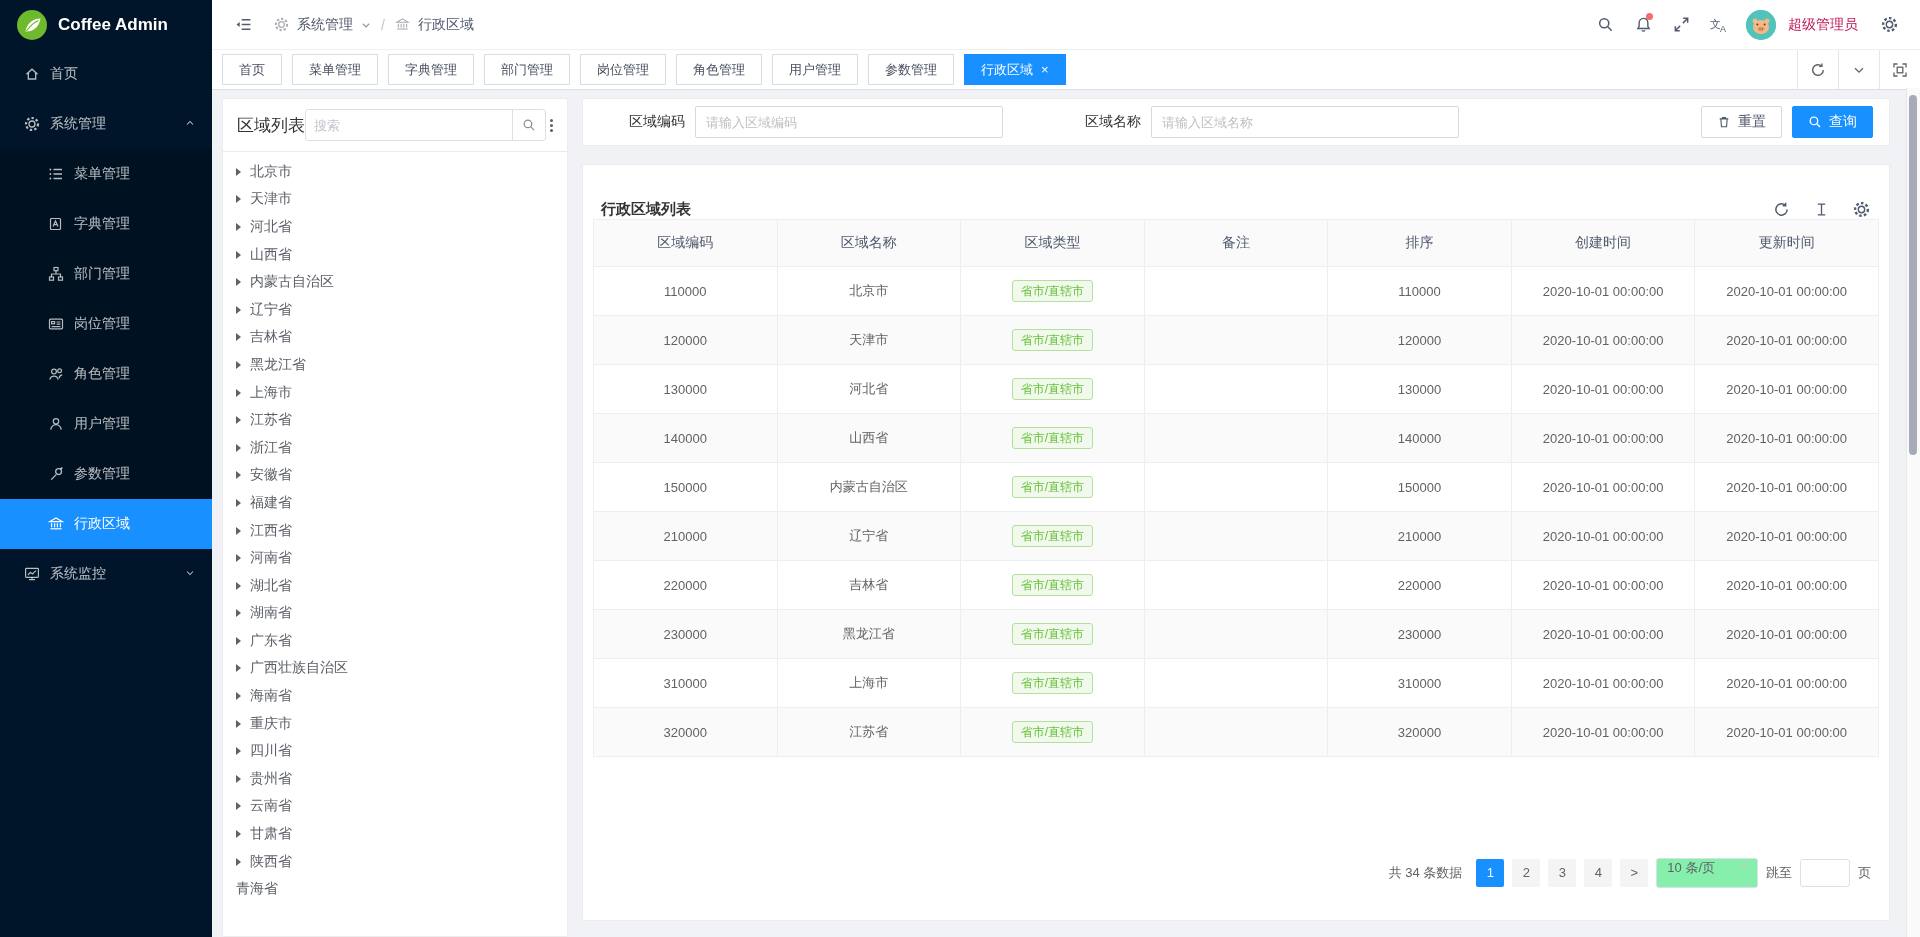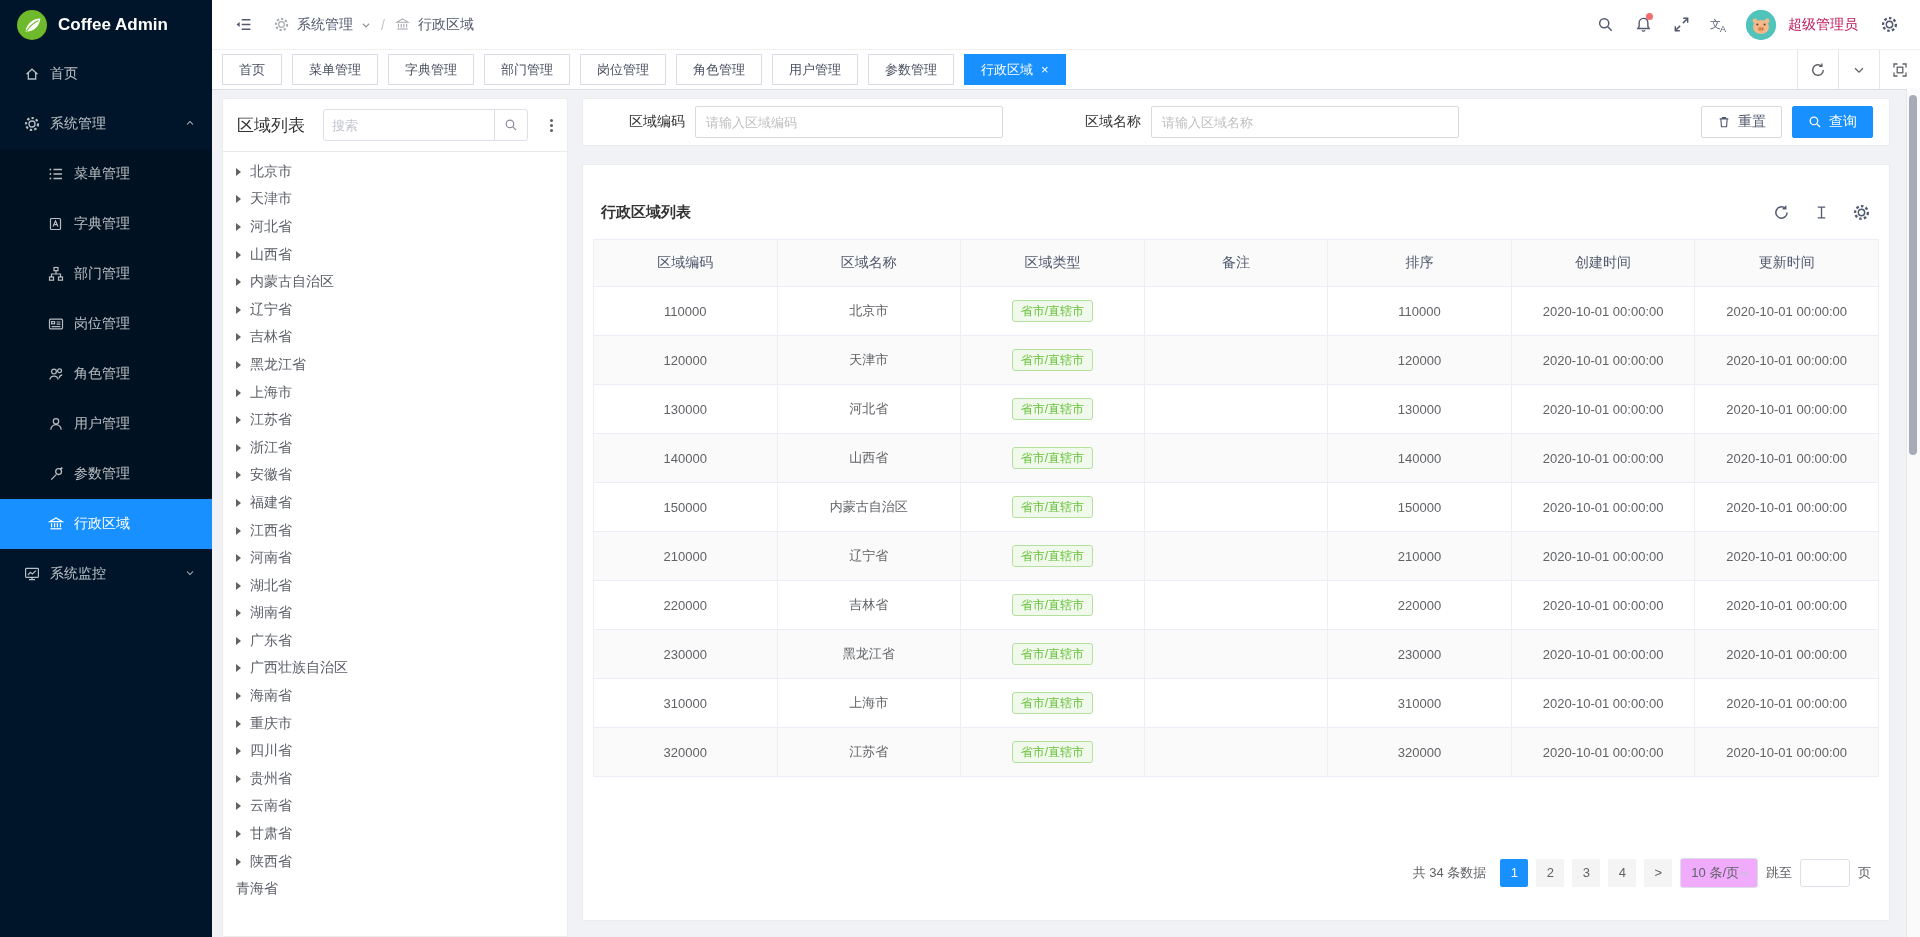--- a/index.html
+++ b/index.html
@@ -36,21 +36,21 @@
   .tab.active{background:#1890ff;border-color:#1890ff;color:#fff;gap:8px;}
   .tab-close{font-size:13px;line-height:1;}
   .tab-ctrl{width:40px;display:flex;align-items:center;justify-content:center;border-left:1px solid #e4e6e9;color:#606266;cursor:pointer;}
 
   
   .content{flex:1;display:flex;gap:14px;padding:8px 30px 0 10px;min-height:0;}
   .card{background:#fff;border:1px solid #ececec;border-radius:2px;}
 
   
   .tree-panel{width:344px;min-width:344px;display:flex;flex-direction:column;overflow:hidden;}
-  .tree-head{display:flex;align-items:center;gap:18px;padding:10px 10px 10px 14px;border-bottom:1px solid #e8eaec;flex:none;}
+  .tree-head{display:flex;align-items:center;gap:0;padding:10px 10px 10px 14px;border-bottom:1px solid #e8eaec;flex:none;}
   .tree-title{font-size:17px;color:#333;white-space:nowrap;}
   .tree-search{flex:1;height:30px;border:1px solid #dcdfe6;border-radius:3px;display:flex;align-items:center;overflow:hidden;}
   .tree-search input{flex:1;border:none;outline:none;padding:0 8px;font-size:13px;color:#606266;min-width:0;}
   .tree-search input::placeholder{color:#c0c4cc;}
   .tree-search-btn{width:32px;align-self:stretch;display:flex;align-items:center;justify-content:center;border-left:1px solid #dcdfe6;color:#8a8f99;cursor:pointer;}
   .dots{display:flex;flex-direction:column;gap:2px;padding:0 4px;cursor:pointer;}
   .dots i{width:3px;height:3px;border-radius:50%;background:#606266;}
   .tree-list{flex:1;overflow:hidden;padding:6px 0;}
   .tree-row{height:27.6px;display:flex;align-items:center;gap:9px;padding-left:13px;font-size:14px;color:#5a5e66;cursor:pointer;}
   .caret{width:0;height:0;border-top:4.5px solid transparent;border-bottom:4.5px solid transparent;border-left:5.5px solid #606266;flex:none;}
@@ -60,35 +60,35 @@
   .filter-card{height:46px;display:flex;align-items:center;padding:0 16px;margin-bottom:18px;flex:none;}
   .f-label{width:86px;text-align:right;font-size:14px;color:#333;margin-right:10px;white-space:nowrap;}
   .f-input{width:308px;height:32px;border:1px solid #d9d9d9;border-radius:2px;padding:0 10px;font-size:13px;color:#606266;outline:none;box-sizing:border-box;}
   .f-input::placeholder{color:#bfbfbf;}
   .grp2{margin-left:52px;}
   .btns{margin-left:auto;display:flex;gap:10px;}
   .btn{height:32px;display:flex;align-items:center;gap:7px;padding:0 15px;border-radius:2px;font-size:14px;cursor:pointer;border:1px solid #d9d9d9;background:#fff;color:#515a6e;}
   .btn.primary{background:#1890ff;border-color:#1890ff;color:#fff;}
 
   .table-card{flex:1;display:flex;flex-direction:column;padding:0 10px;margin-bottom:16px;min-height:0;}
-  .card-head{height:54px;display:flex;align-items:center;padding:0 8px;flex:none;margin-top:20px;}
+  .card-head{height:54px;display:flex;align-items:flex-end;padding:0 8px;flex:none;}
   .card-title{font-size:15px;color:#333;font-weight:bold;}
   .head-tools{margin-left:auto;display:flex;align-items:center;gap:20px;color:#515a6e;}
   .head-tools .icon-btn{width:20px;height:20px;}
   table{width:100%;border-collapse:collapse;table-layout:fixed;flex:none;}
   th{background:#fafafa;height:44px;font-weight:normal;font-size:14px;color:#515a6e;border:1px solid #ebeef5;}
   td{height:46px;text-align:center;font-size:13px;color:#606266;border:1px solid #ebeef5;}
   tr.striped td{background:#fafafa;}
   .tag{display:inline-block;padding:2px 8px;font-size:12px;color:#67c23a;background:#f0f9eb;border:1px solid #b3e19d;border-radius:3px;line-height:16px;}
   .table-filler{flex:1;}
   .pager-row{display:flex;align-items:center;justify-content:flex-end;gap:8px;padding:10px 8px 32px;font-size:13px;color:#606266;flex:none;}
   .total-text{margin-right:6px;}
   .pg{min-width:28px;height:28px;line-height:28px;text-align:center;background:#f4f4f5;color:#606266;border-radius:2px;cursor:pointer;font-size:13px;padding:0 4px;box-sizing:border-box;}
   .pg.active{background:#1890ff;color:#fff;cursor:default;}
-  .size-select{height:28px;border:1px solid #dcdfe6;border-radius:3px;display:flex;align-items:center;gap:0;padding:0 8px 0 10px;color:#606266;cursor:pointer;background:#f0abfc;}
+  .size-select{height:28px;border:1px solid #dcdfe6;border-radius:3px;display:flex;gap:24px;padding:0 8px 0 10px;color:#606266;cursor:pointer;background:#86efac;}
   .jump-input{width:50px;height:28px;border:1px solid #dcdfe6;border-radius:3px;outline:none;text-align:center;box-sizing:border-box;}
 
   
   .v-scrollbar{position:absolute;right:0;top:88px;bottom:0;width:13px;background:#fafafa;border-left:1px solid #e8e8e8;}
   .v-thumb{position:absolute;top:7px;left:2px;width:8px;height:360px;background:#a7abb8;border-radius:4px;}
 
   svg{display:block;}
 </style>
 </head>
 <body>

